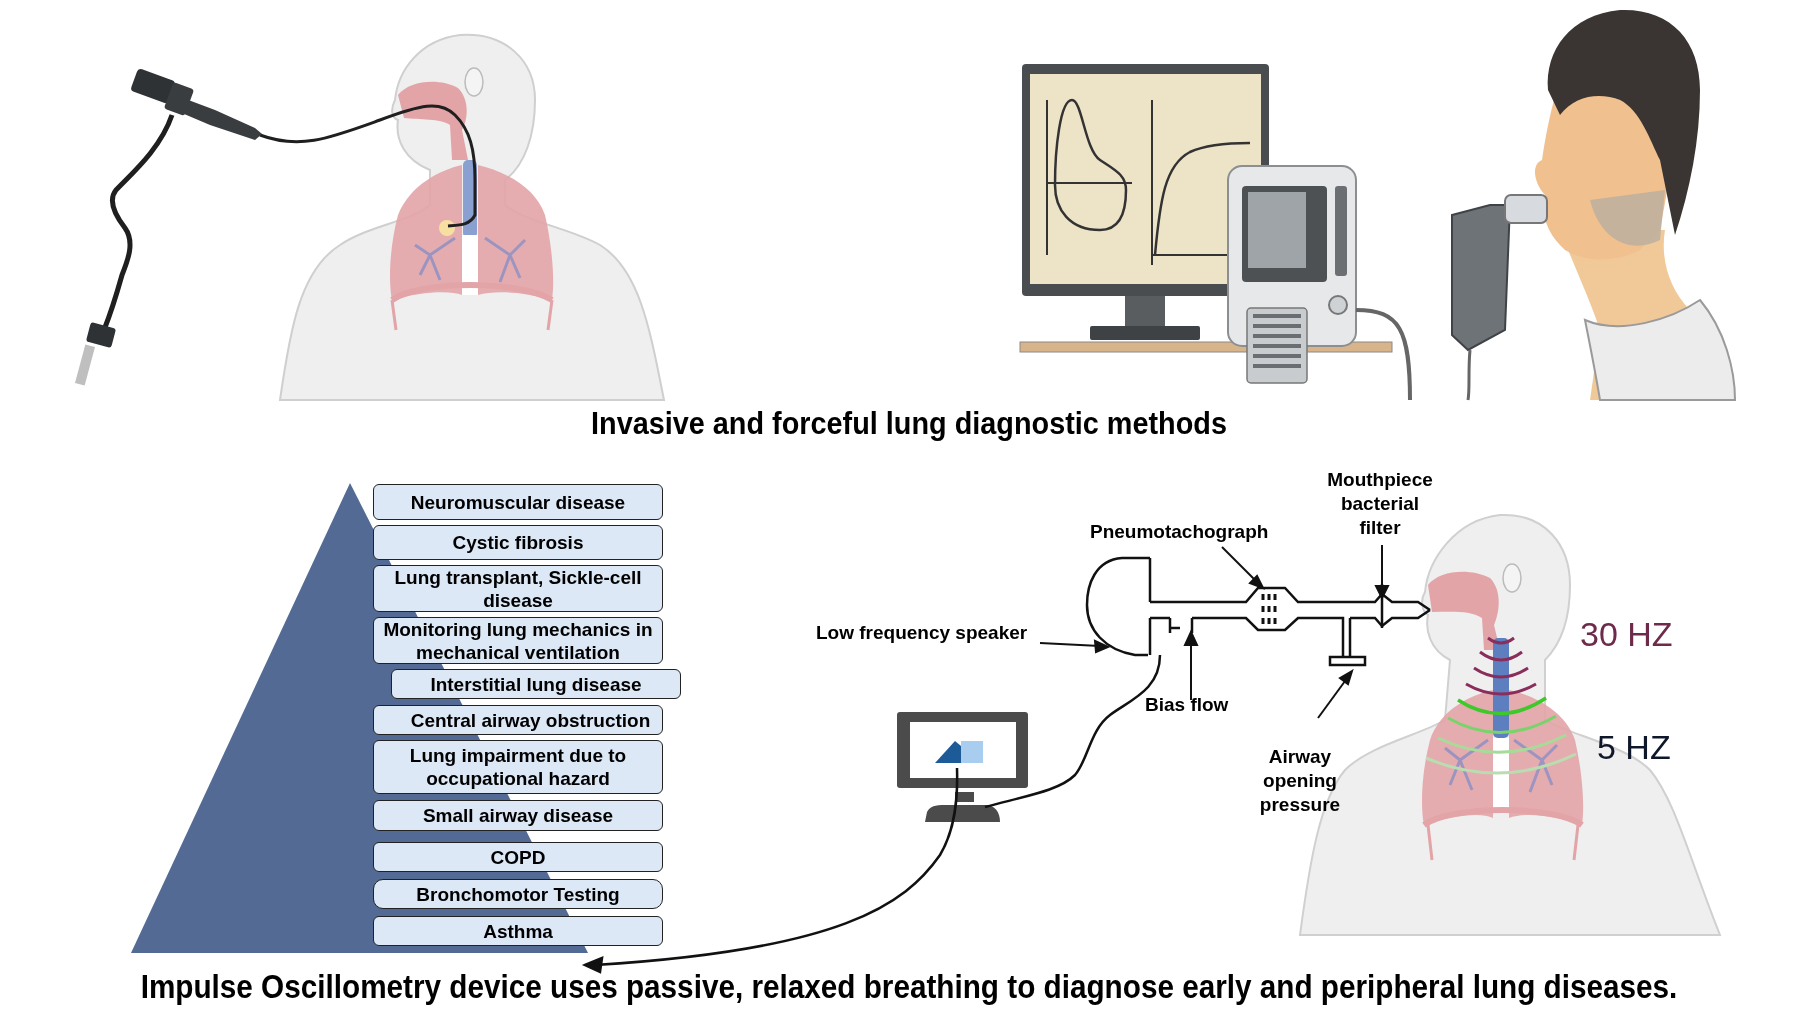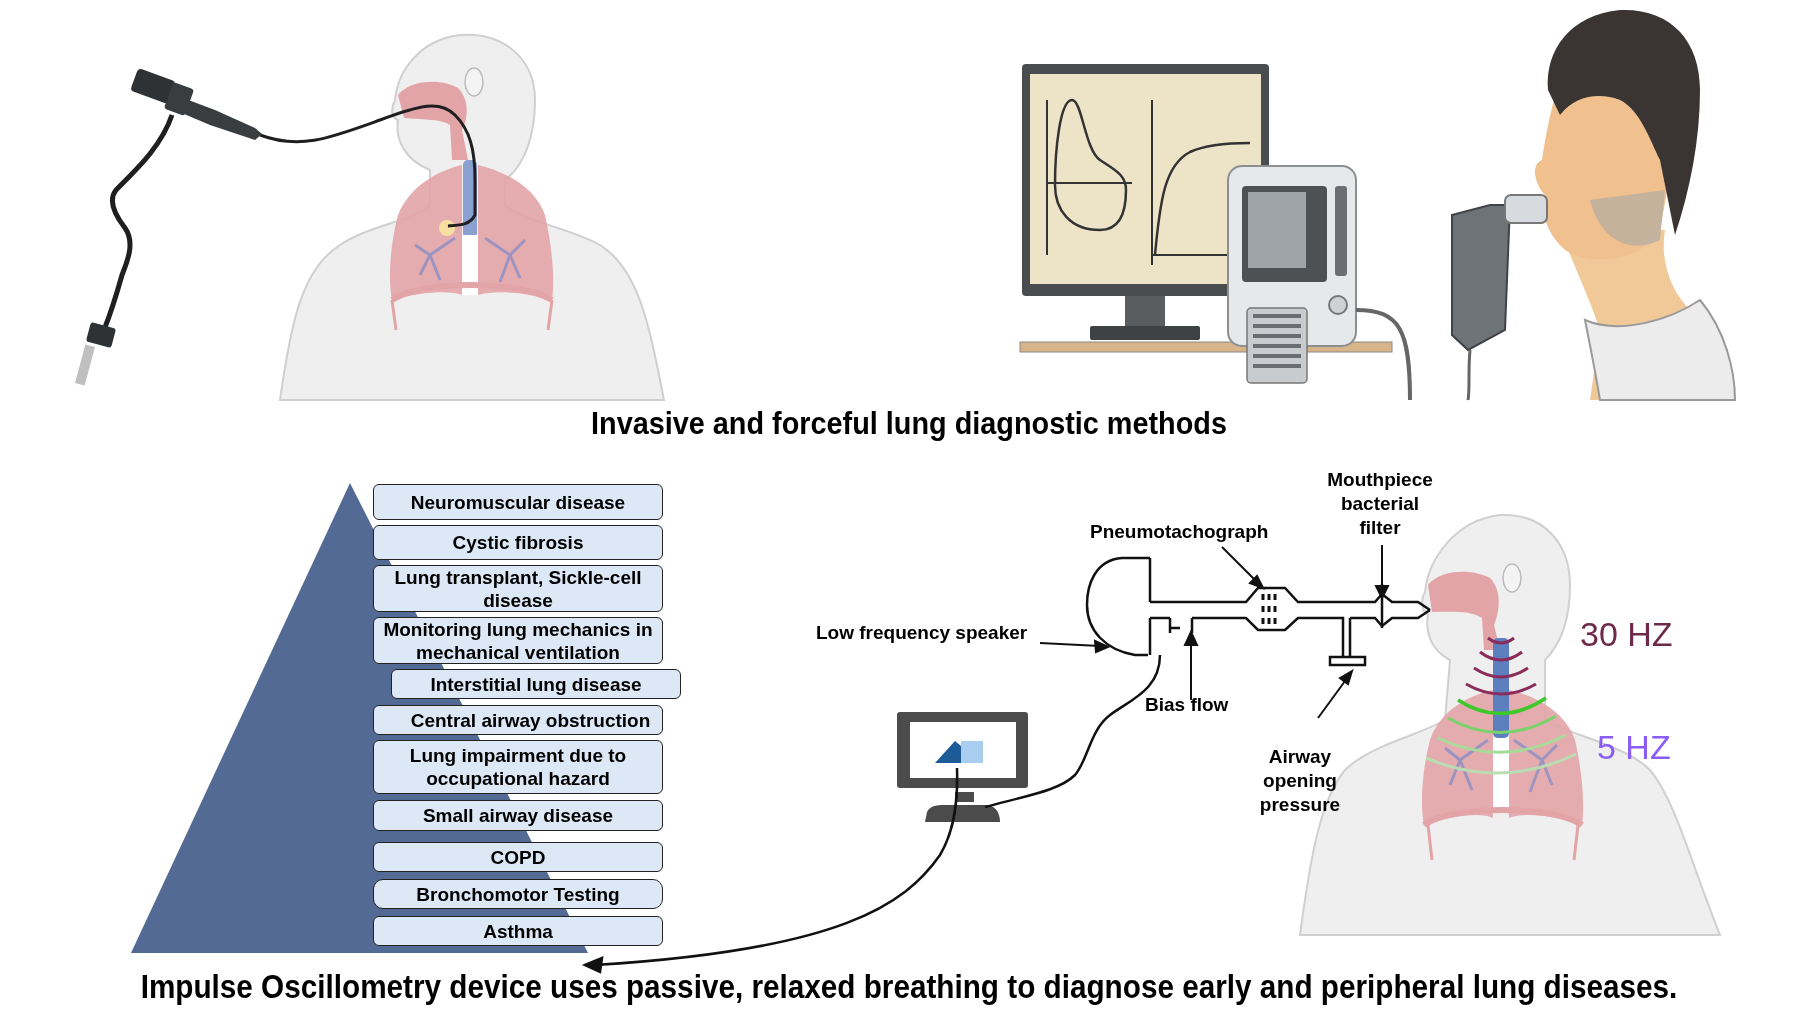--- a/index.html
+++ b/index.html
@@ -204,15 +204,15 @@
   <div>filter</div>
 </div>
 <div class="lbl" style="left:1145px;top:693px;text-align:right;">Bias flow</div>
 <div class="lbl" style="left:1250px;top:703px;width:100px;margin-top:42px;">
   <div>Airway</div>
   <div>opening</div>
   <div>pressure</div>
 </div>
 
 <div class="hz" style="left:1580px;top:615px;color:#6e2a4a;">30 HZ</div>
-<div class="hz" style="left:1597px;top:728px;color:#8b5cf6;">5 HZ</div>
+<div class="hz" style="left:1597px;top:728px;color:#0f172a;">5 HZ</div>
 
 <div class="title-bottom">Impulse Oscillometry device uses passive, relaxed breathing to diagnose early and peripheral lung diseases.</div>
 
 </body></html>

